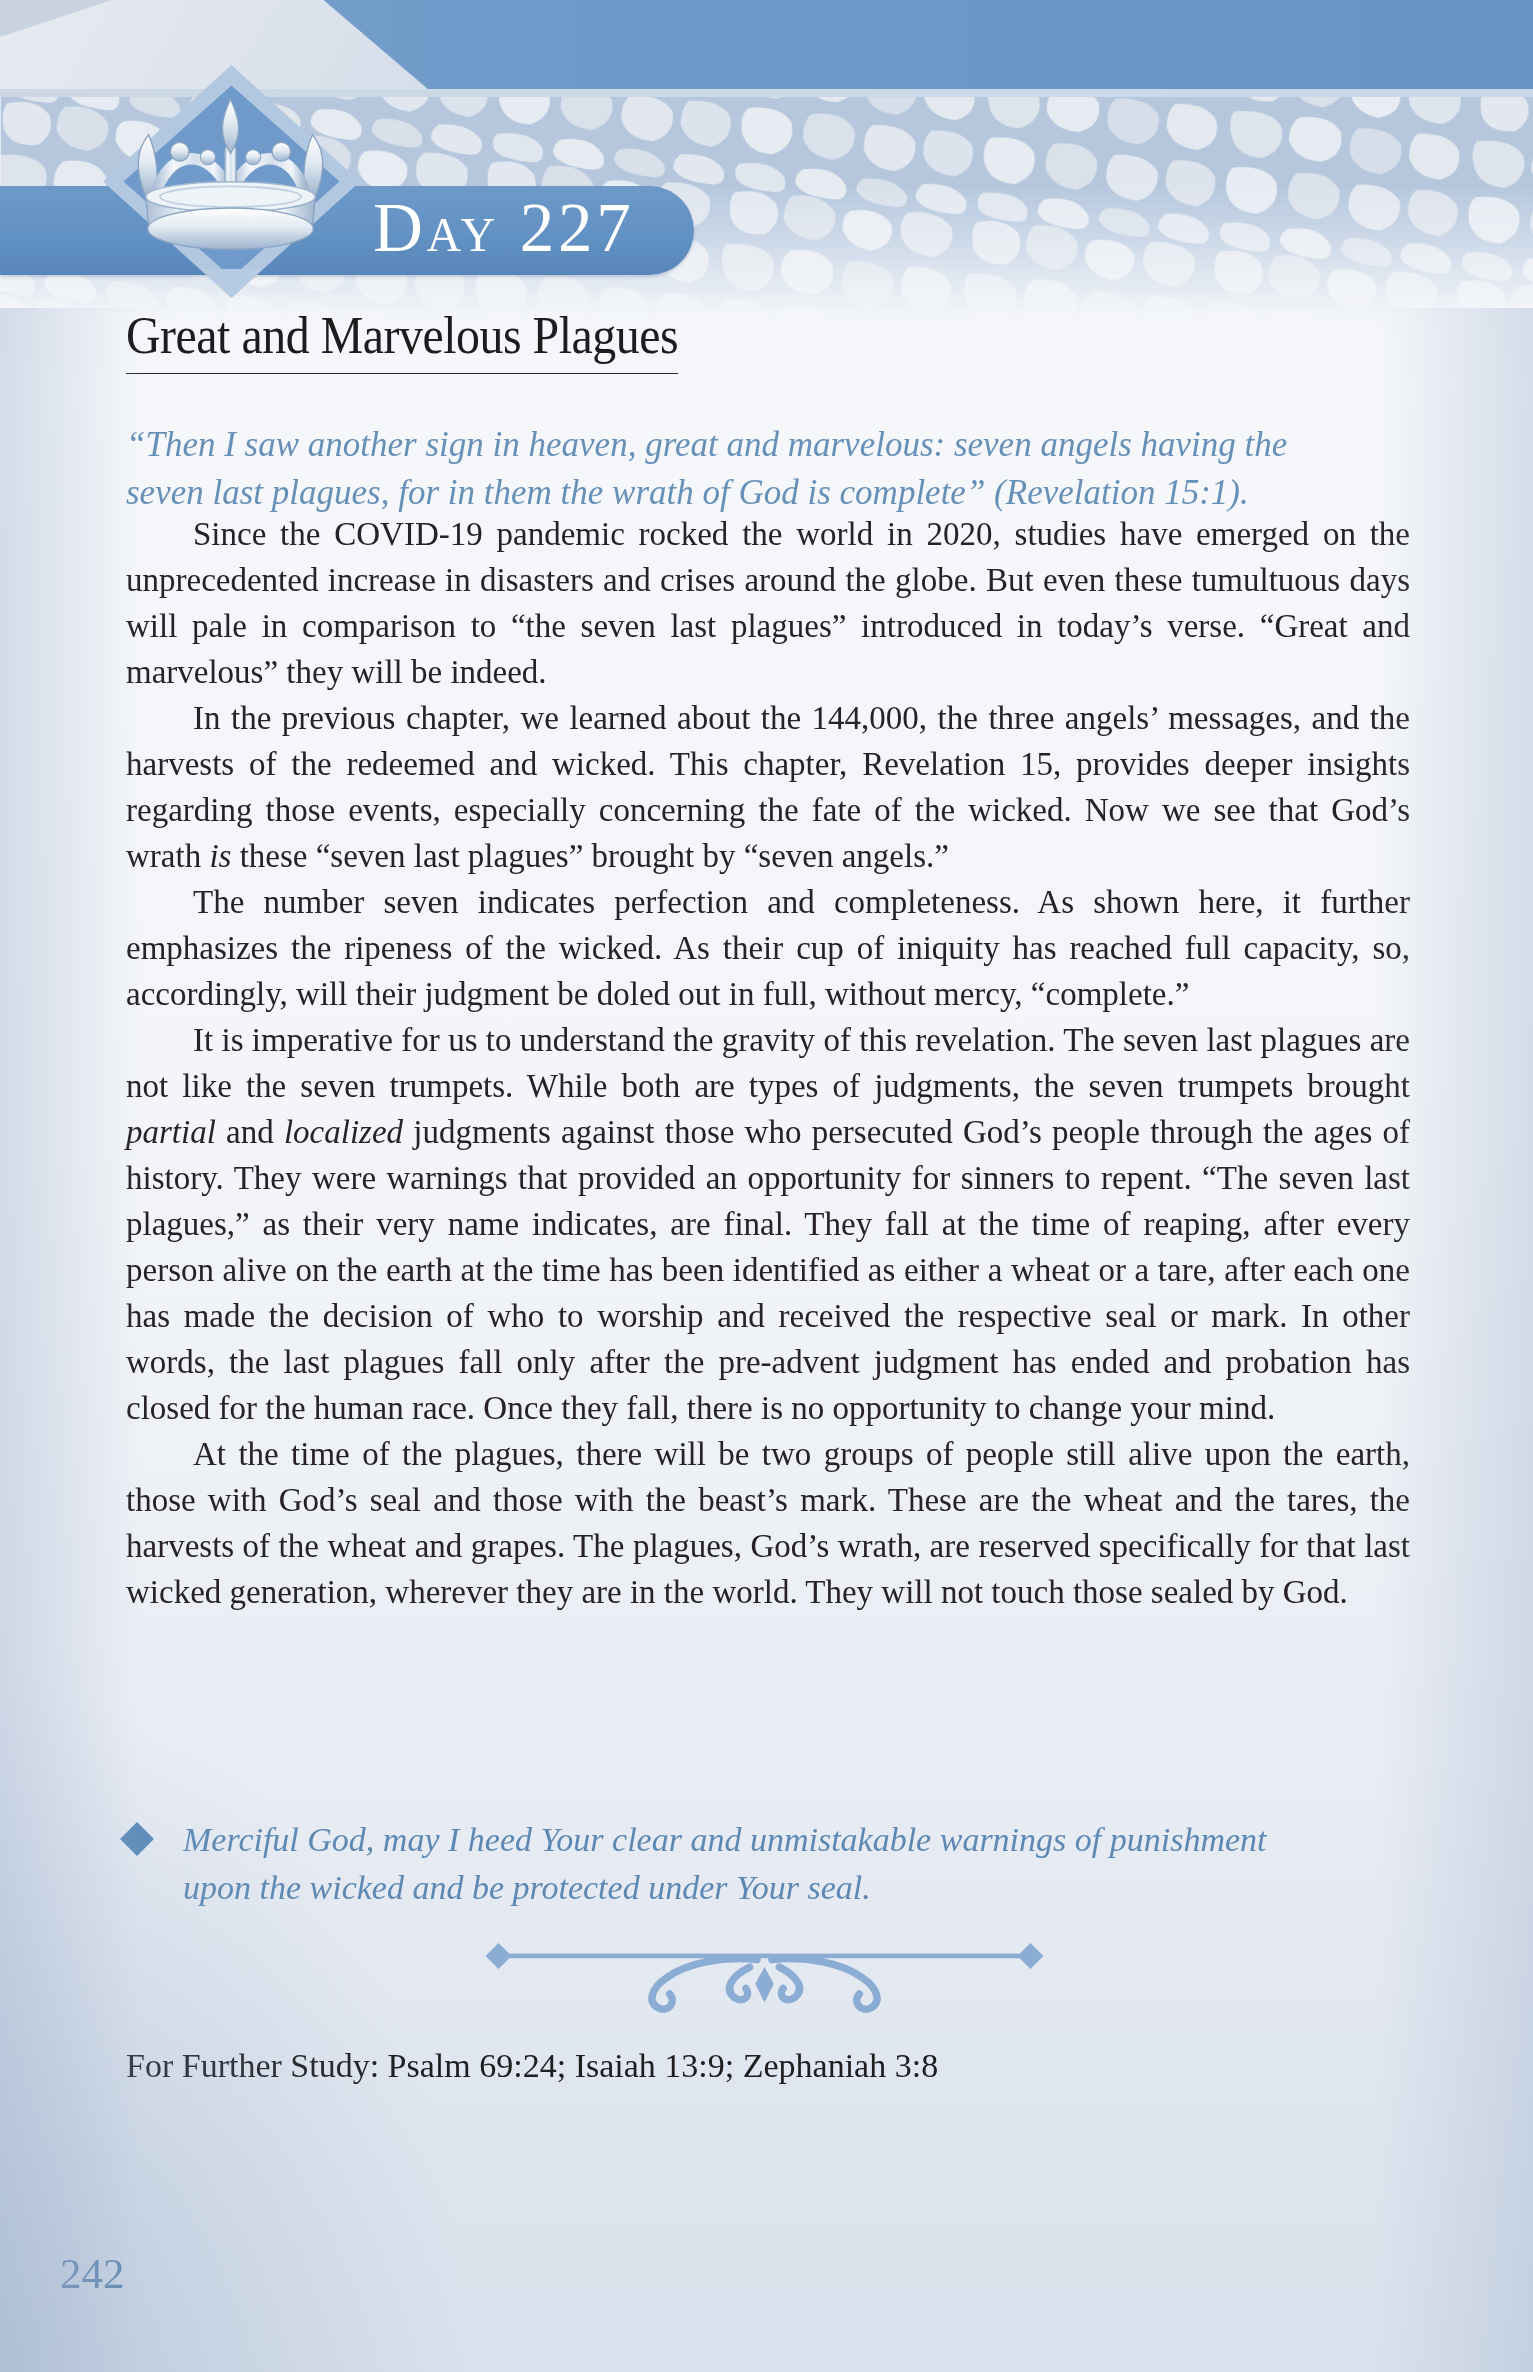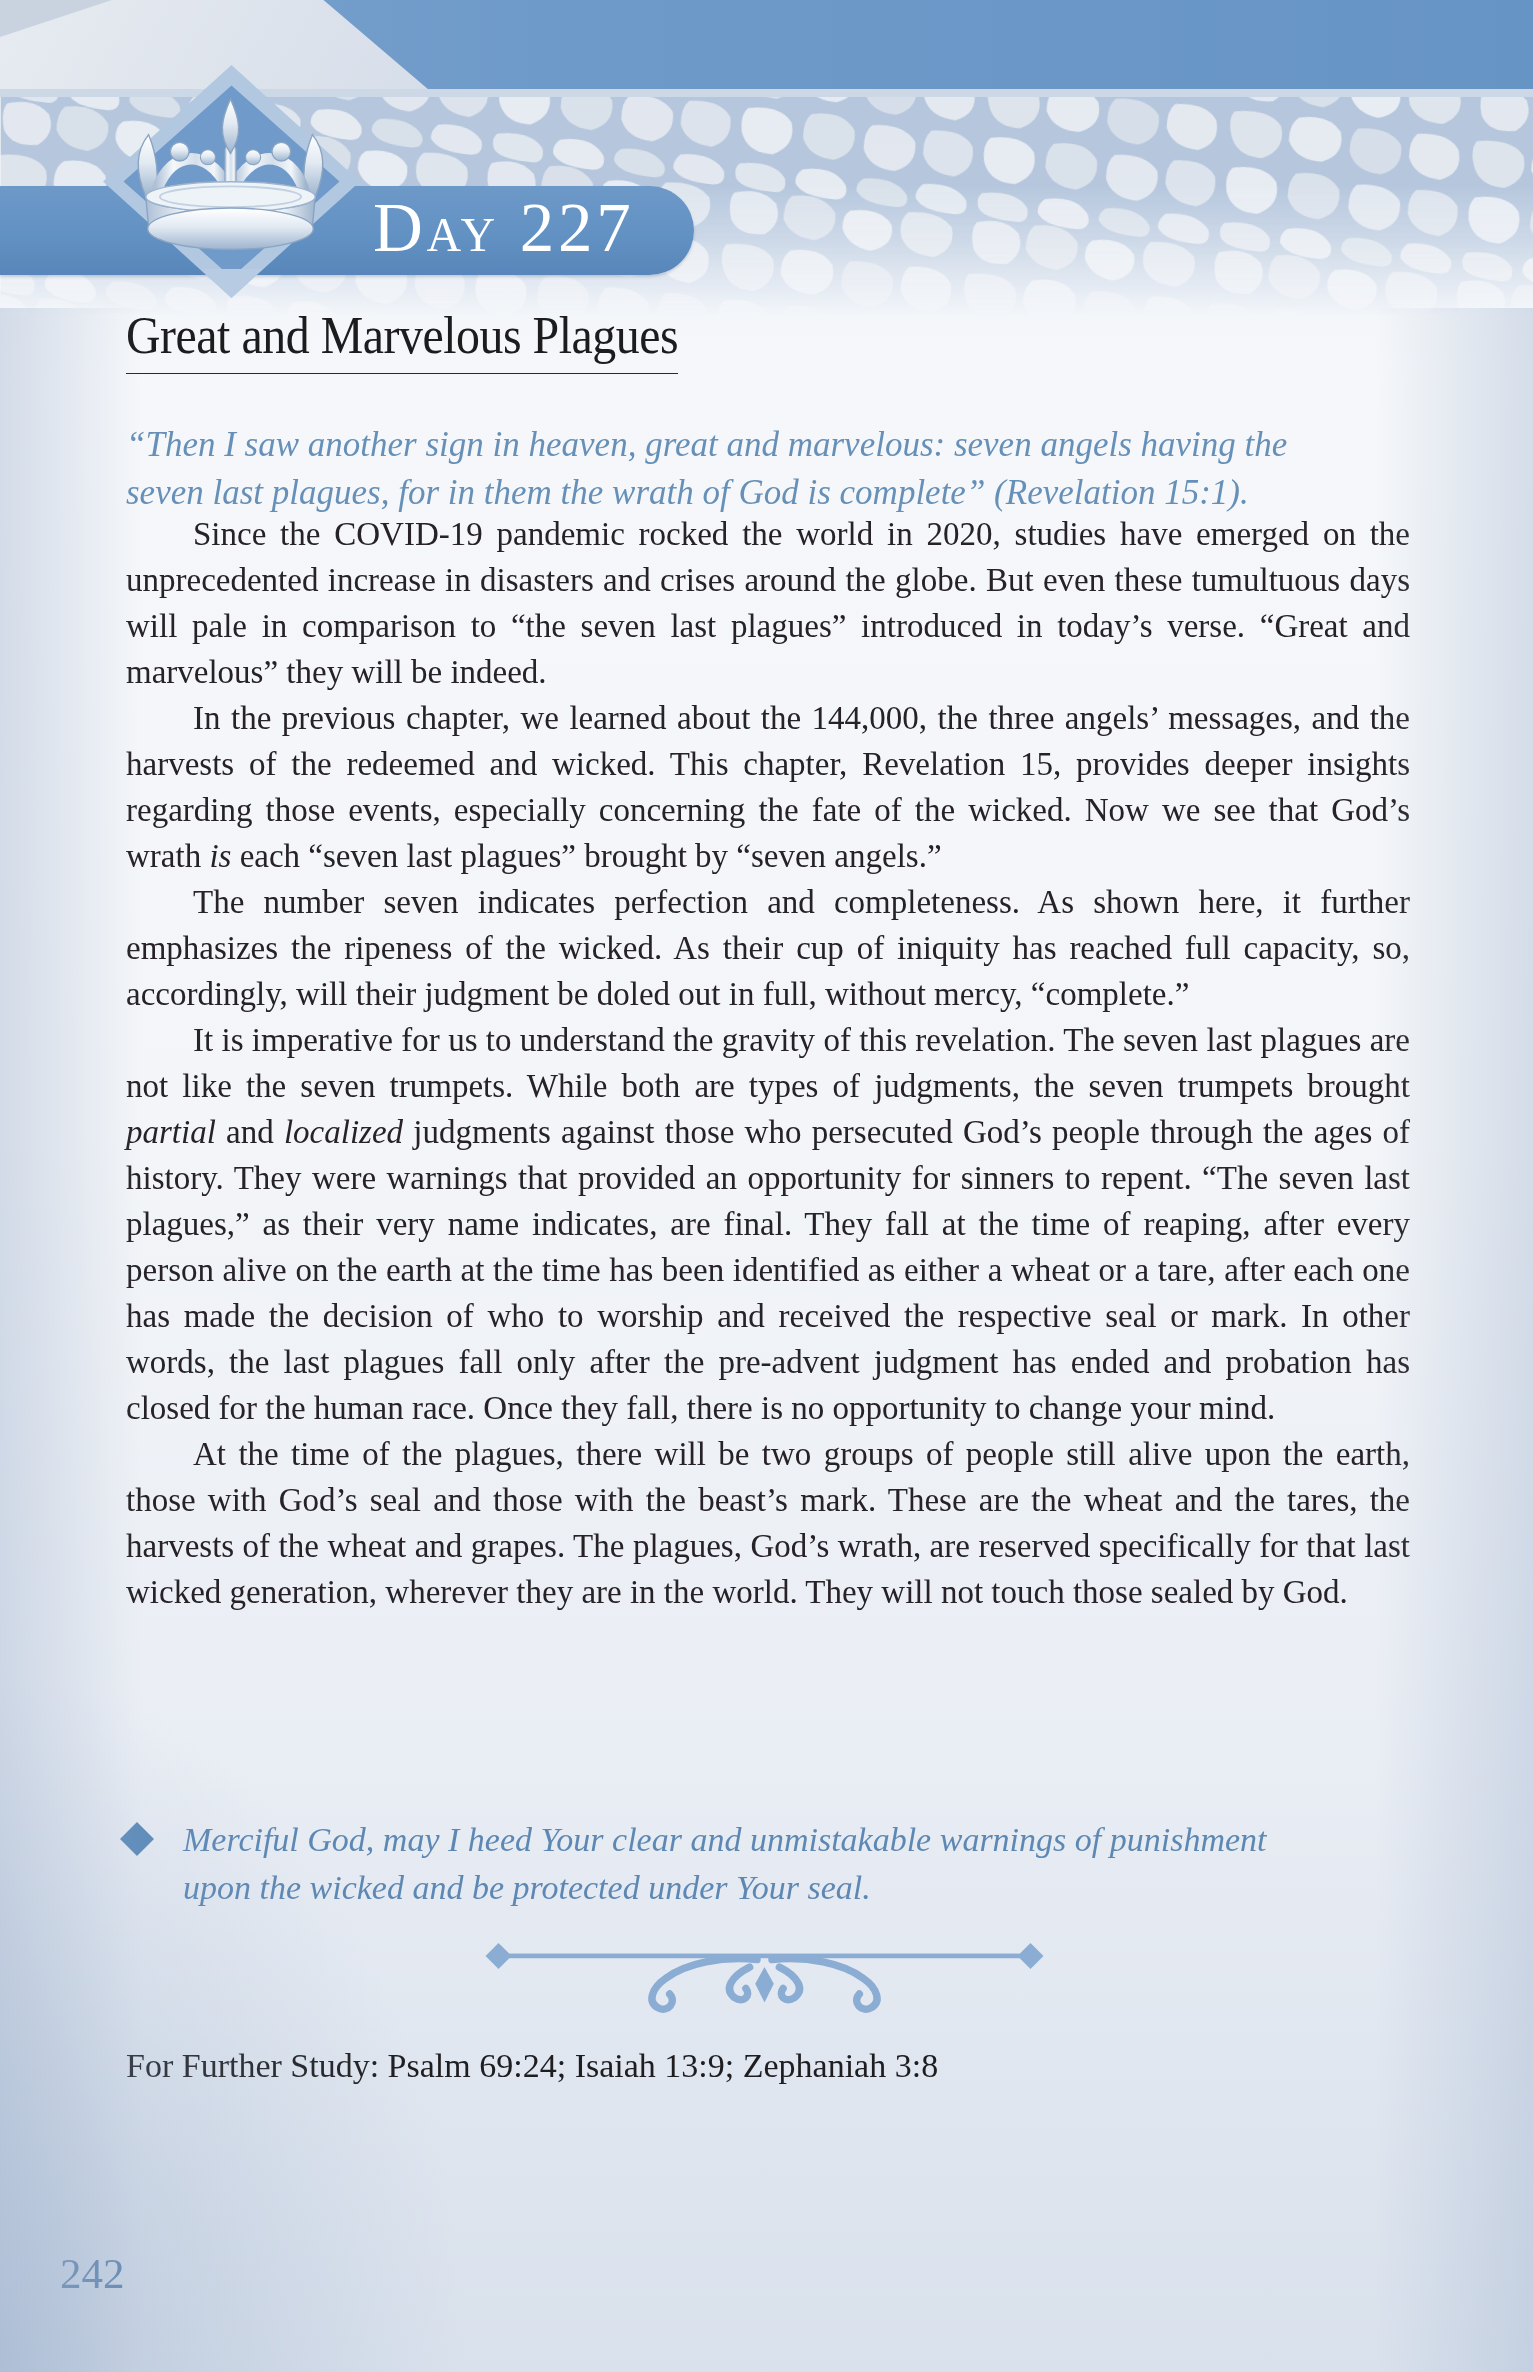--- a/index.html
+++ b/index.html
@@ -147,21 +147,21 @@
     </svg>
   </div>
 
   <h1 id="page-title" class="txt">Great and Marvelous Plagues</h1>
 
   <div id="scripture" class="txt">“Then I saw another sign in heaven, great and marvelous: seven angels having the
 seven last plagues, for in them the wrath of God is complete” (Revelation 15:1).</div>
 
   <div id="body-text" class="txt">
     <p><span>Since the COVID-19 pandemic rocked the world in 2020, studies have emerged on the unprecedented increase in disasters and crises around the globe. But even these tumultuous days will pale in comparison to “the seven last plagues” introduced in today’s verse. “Great and marvelous” they will be indeed.</span></p>
-    <p><span>In the previous chapter, we learned about the 144,000, the three angels’ messages, and the harvests of the redeemed and wicked. This chapter, Revelation 15, provides deeper insights regarding those events, especially concerning the fate of the wicked. Now we see that God’s wrath </span><span class="it">is</span><span> each “seven last plagues” brought by “seven angels.”</span></p>
+    <p><span>In the previous chapter, we learned about the 144,000, the three angels’ messages, and the harvests of the redeemed and wicked. This chapter, Revelation 15, provides deeper insights regarding those events, especially concerning the fate of the wicked. Now we see that God’s wrath </span><span class="it">is</span><span> these “seven last plagues” brought by “seven angels.”</span></p>
     <p><span>The number seven indicates perfection and completeness. As shown here, it further emphasizes the ripeness of the wicked. As their cup of iniquity has reached full capacity, so, accordingly, will their judgment be doled out in full, without mercy, “complete.”</span></p>
     <p><span>It is imperative for us to understand the gravity of this revelation. The seven last plagues are not like the seven trumpets. While both are types of judgments, the seven trumpets brought </span><span class="it">partial</span><span> and </span><span class="it">localized</span><span> judgments against those who persecuted God’s people through the ages of history. They were warnings that provided an opportunity for sinners to repent. “The seven last plagues,” as their very name indicates, are final. They fall at the time of reaping, after every person alive on the earth at the time has been identified as either a wheat or a tare, after each one has made the decision of who to worship and received the respective seal or mark. In other words, the last plagues fall only after the pre-advent judgment has ended and probation has closed for the human race. Once they fall, there is no opportunity to change your mind.</span></p>
     <p><span>At the time of the plagues, there will be two groups of people still alive upon the earth, those with God’s seal and those with the beast’s mark. These are the wheat and the tares, the harvests of the wheat and grapes. The plagues, God’s wrath, are reserved specifically for that last wicked generation, wherever they are in the world. They will not touch those sealed by God.</span></p>
   </div>
 
   <div id="prayer">
     <div id="prayer-bullet"></div>
     <div id="prayer-text">Merciful God, may I heed Your clear and unmistakable warnings of punishment
 upon the wicked and be protected under Your seal.</div>
   </div>

